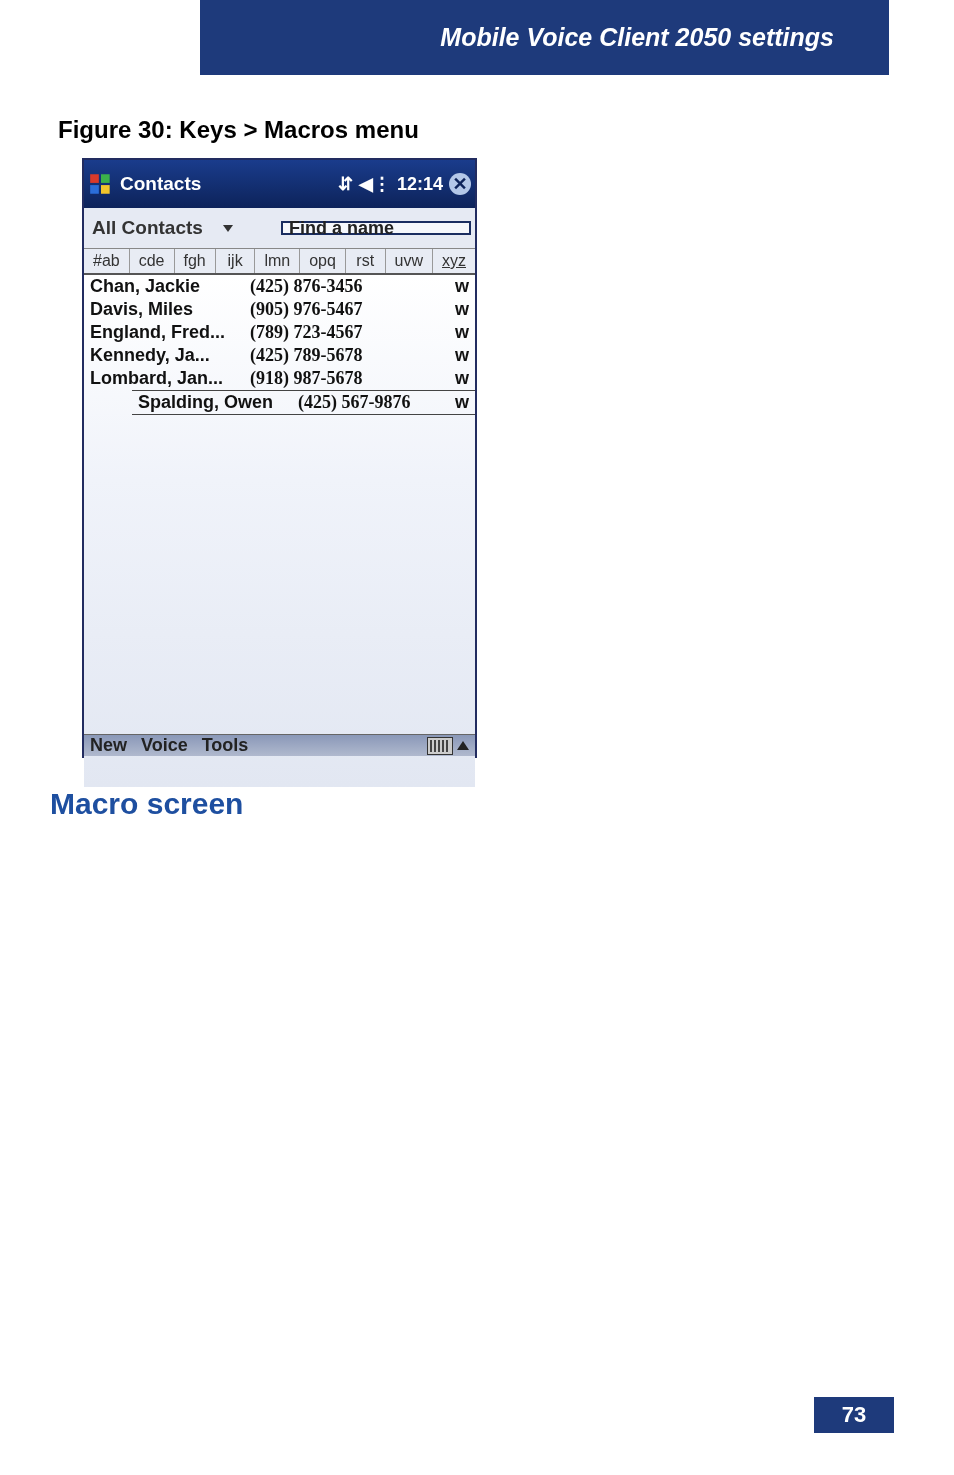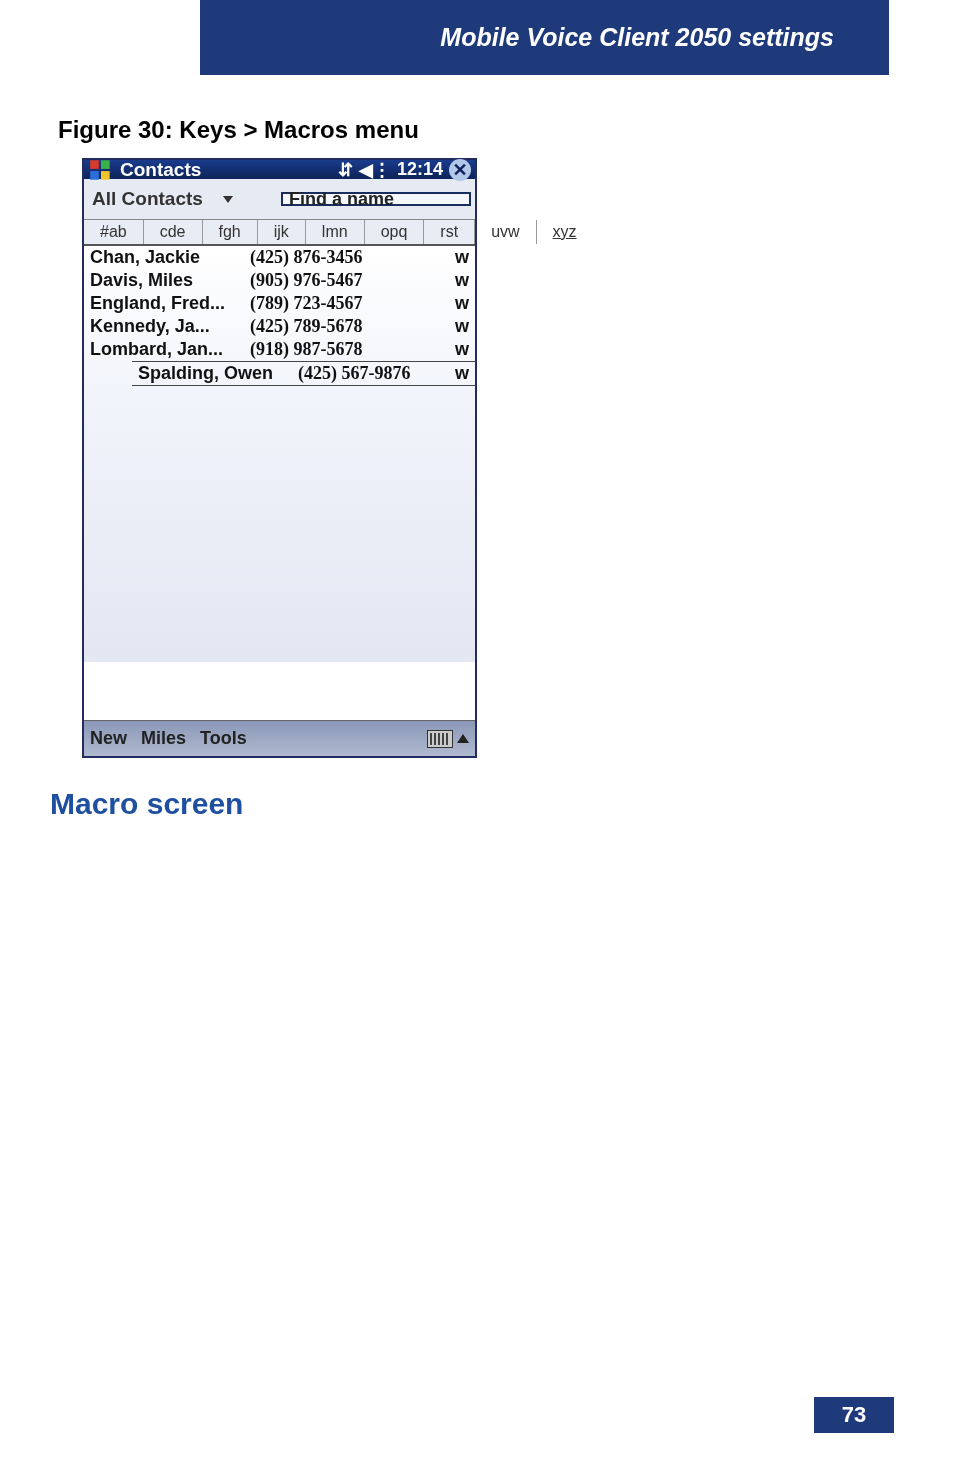--- a/index.html
+++ b/index.html
@@ -70,21 +70,21 @@
   
   .device {
     position:absolute;
     top:158px; left:82px;
     width:395px; height:600px;
     border:2px solid #222c60;
     background:#fff;
   }
 
   .nav-bar {
-    height:19px;
+    height:48px;
     background:linear-gradient(#1a3c8c, #0d235a);
     display:flex;
     align-items:center;
     color:#fff;
     font-weight:bold;
     font-size:19px;
     padding-left:4px;
     padding-right:4px;
   }
   .start-flag {
@@ -148,28 +148,28 @@
     display:flex;
     border-top:1px solid #888;
     border-bottom:2px solid #555;
     background:#e8ecf4;
   }
   .alpha-tabs span {
     flex:1;
     text-align:center;
     font-size:16px;
     color:#333;
-    padding:3px 16px;
+    padding:3px 9px;
     border-right:1px solid #999;
   }
   .alpha-tabs span:last-child { border-right:none;text-decoration:underline; }
 
   .contact-list {
     background:linear-gradient(#fff 0%, #f0f3fa 40%, #e2e7f2 100%);
-    height:416px;
+    height:512px;
     overflow:hidden;
   }
   .contact-row {
     display:flex;
     font-size:18px;
     color:#111;
     padding:1px 6px;
     font-weight:bold;
   }
   .contact-row.selected {
@@ -177,21 +177,21 @@
     border-bottom:1px solid #444;
     margin-left:48px;
   }
   .c-name { flex:0 0 160px; white-space:nowrap; overflow:hidden; }
   .c-phone { flex:1;font-family:Liberation Serif, serif; }
   .c-type  { flex:0 0 24px; text-align:right; }
 
   .menu-bar {
     position:absolute;
     bottom:0; left:0; right:0;
-    height:36px;
+    height:22px;
     background:linear-gradient(#8a98b8, #b0b9ce);
     display:flex;
     align-items:center;
     padding:0 6px;
     gap:14px;
     color:#222;
     font-weight:bold;
     font-size:18px;
     border-top:1px solid #666;
   }
@@ -300,21 +300,21 @@
       </div>
       <div class="contact-row selected">
         <span class="c-name">Spalding, Owen</span>
         <span class="c-phone">(425) 567-9876</span>
         <span class="c-type">w</span>
       </div>
     </div>
 
   <div class="menu-bar">
     <span>New</span>
-    <span>Miles</span>
+    <span>Voice</span>
     <span>Tools</span>
     <div class="right-icons">
       <div class="kbd-icon"></div>
       <div class="up-triangle"></div>
     </div>
   </div>
 
 </div>
 
 <div class="section-heading">Macro screen</div>

